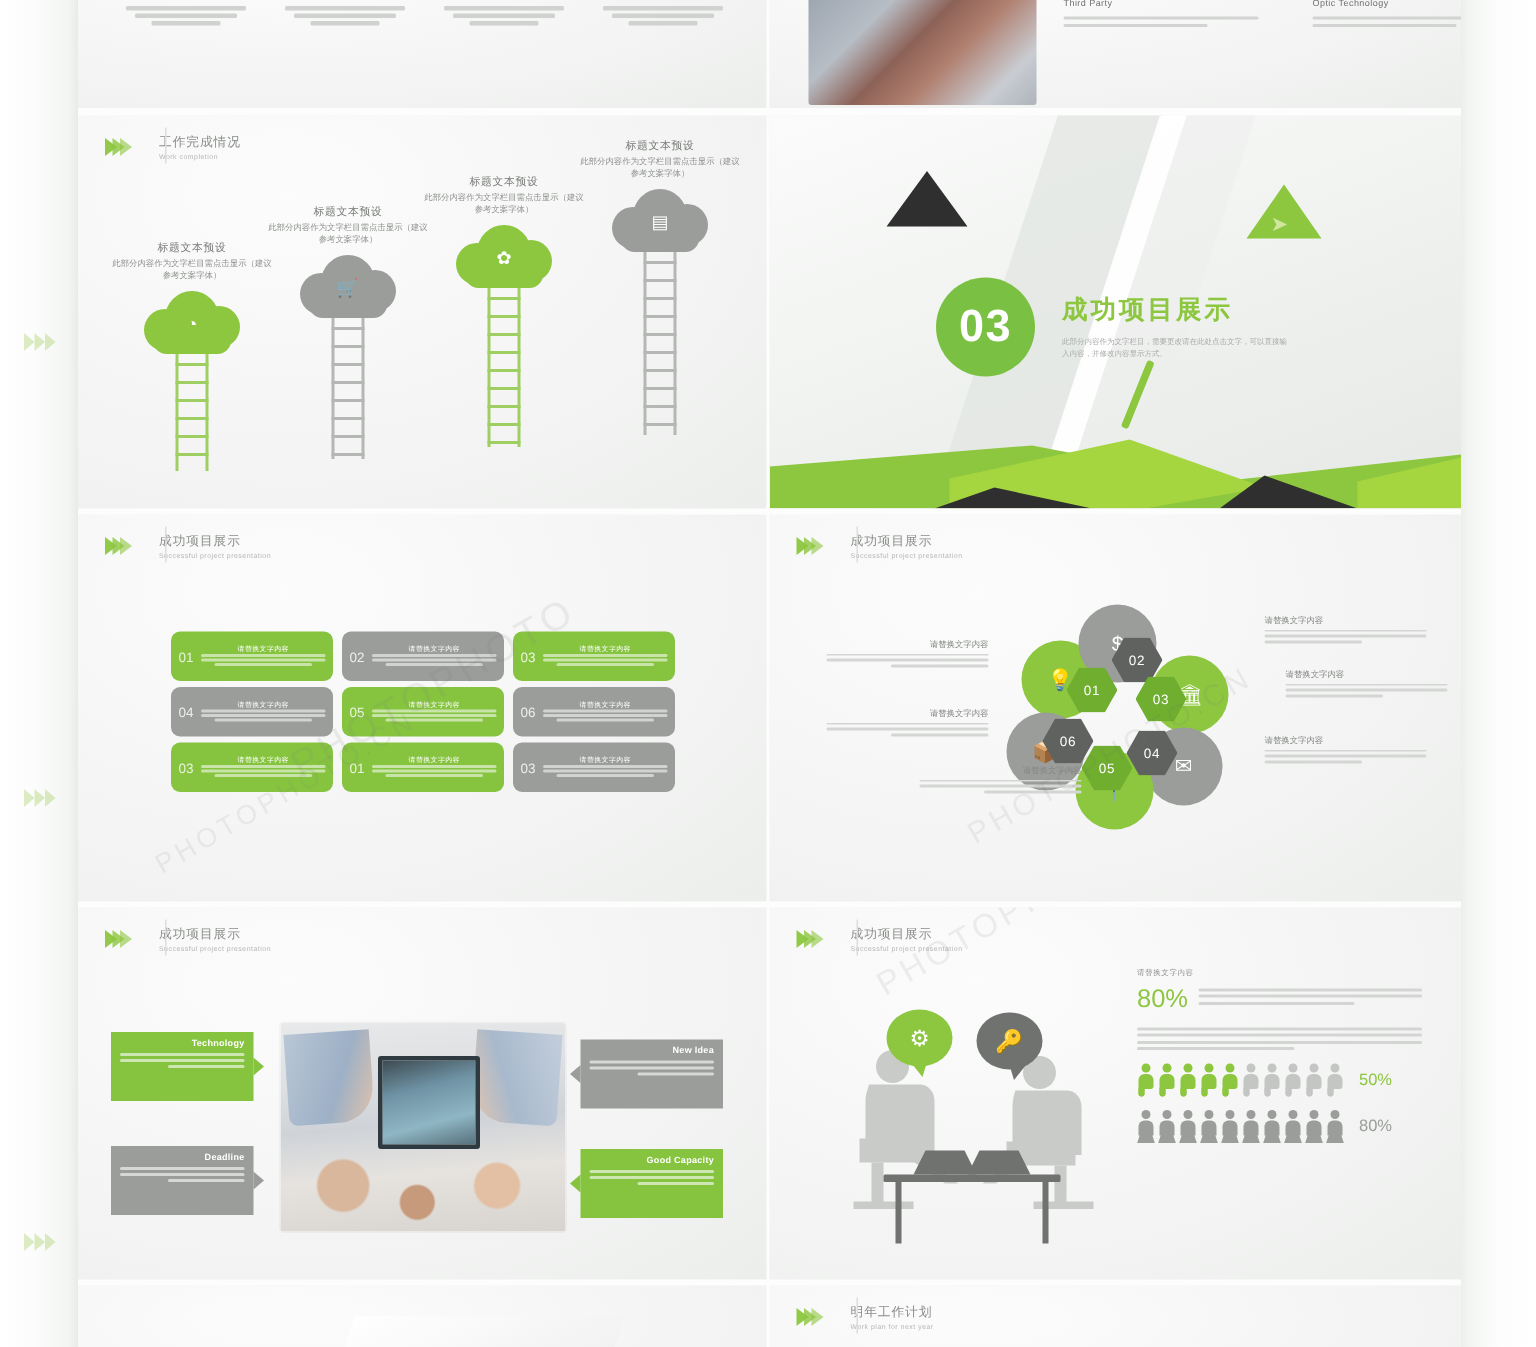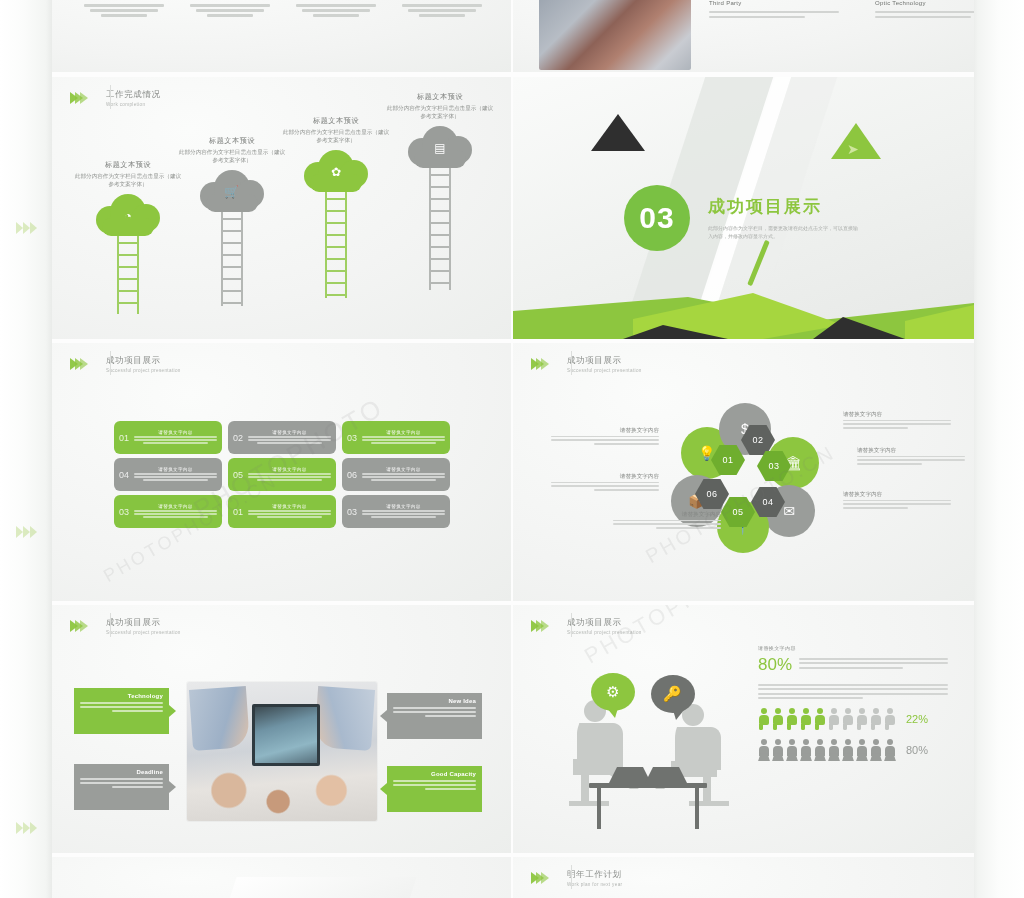--- a/index.html
+++ b/index.html
@@ -772,21 +772,21 @@
               <div class="b" style="background:#c3c6c3"></div>
               <div class="lg a" style="background:#c3c6c3"></div>
               <div class="lg b" style="background:#c3c6c3"></div>
             </div>
           <div class="picto">
               <div class="h" style="background:#c3c6c3"></div>
               <div class="b" style="background:#c3c6c3"></div>
               <div class="lg a" style="background:#c3c6c3"></div>
               <div class="lg b" style="background:#c3c6c3"></div>
             </div>
-          <div class="pct g">22%</div>
+          <div class="pct g">50%</div>
         </div>
 
         <div class="picto-row">
           <div class="picto f">
               <div class="h" style="background:#9a9d9a"></div>
               <div class="b" style="background:#9a9d9a"></div>
               <div class="sk" style="background:#9a9d9a"></div>
             </div>
           <div class="picto f">
               <div class="h" style="background:#9a9d9a"></div>

